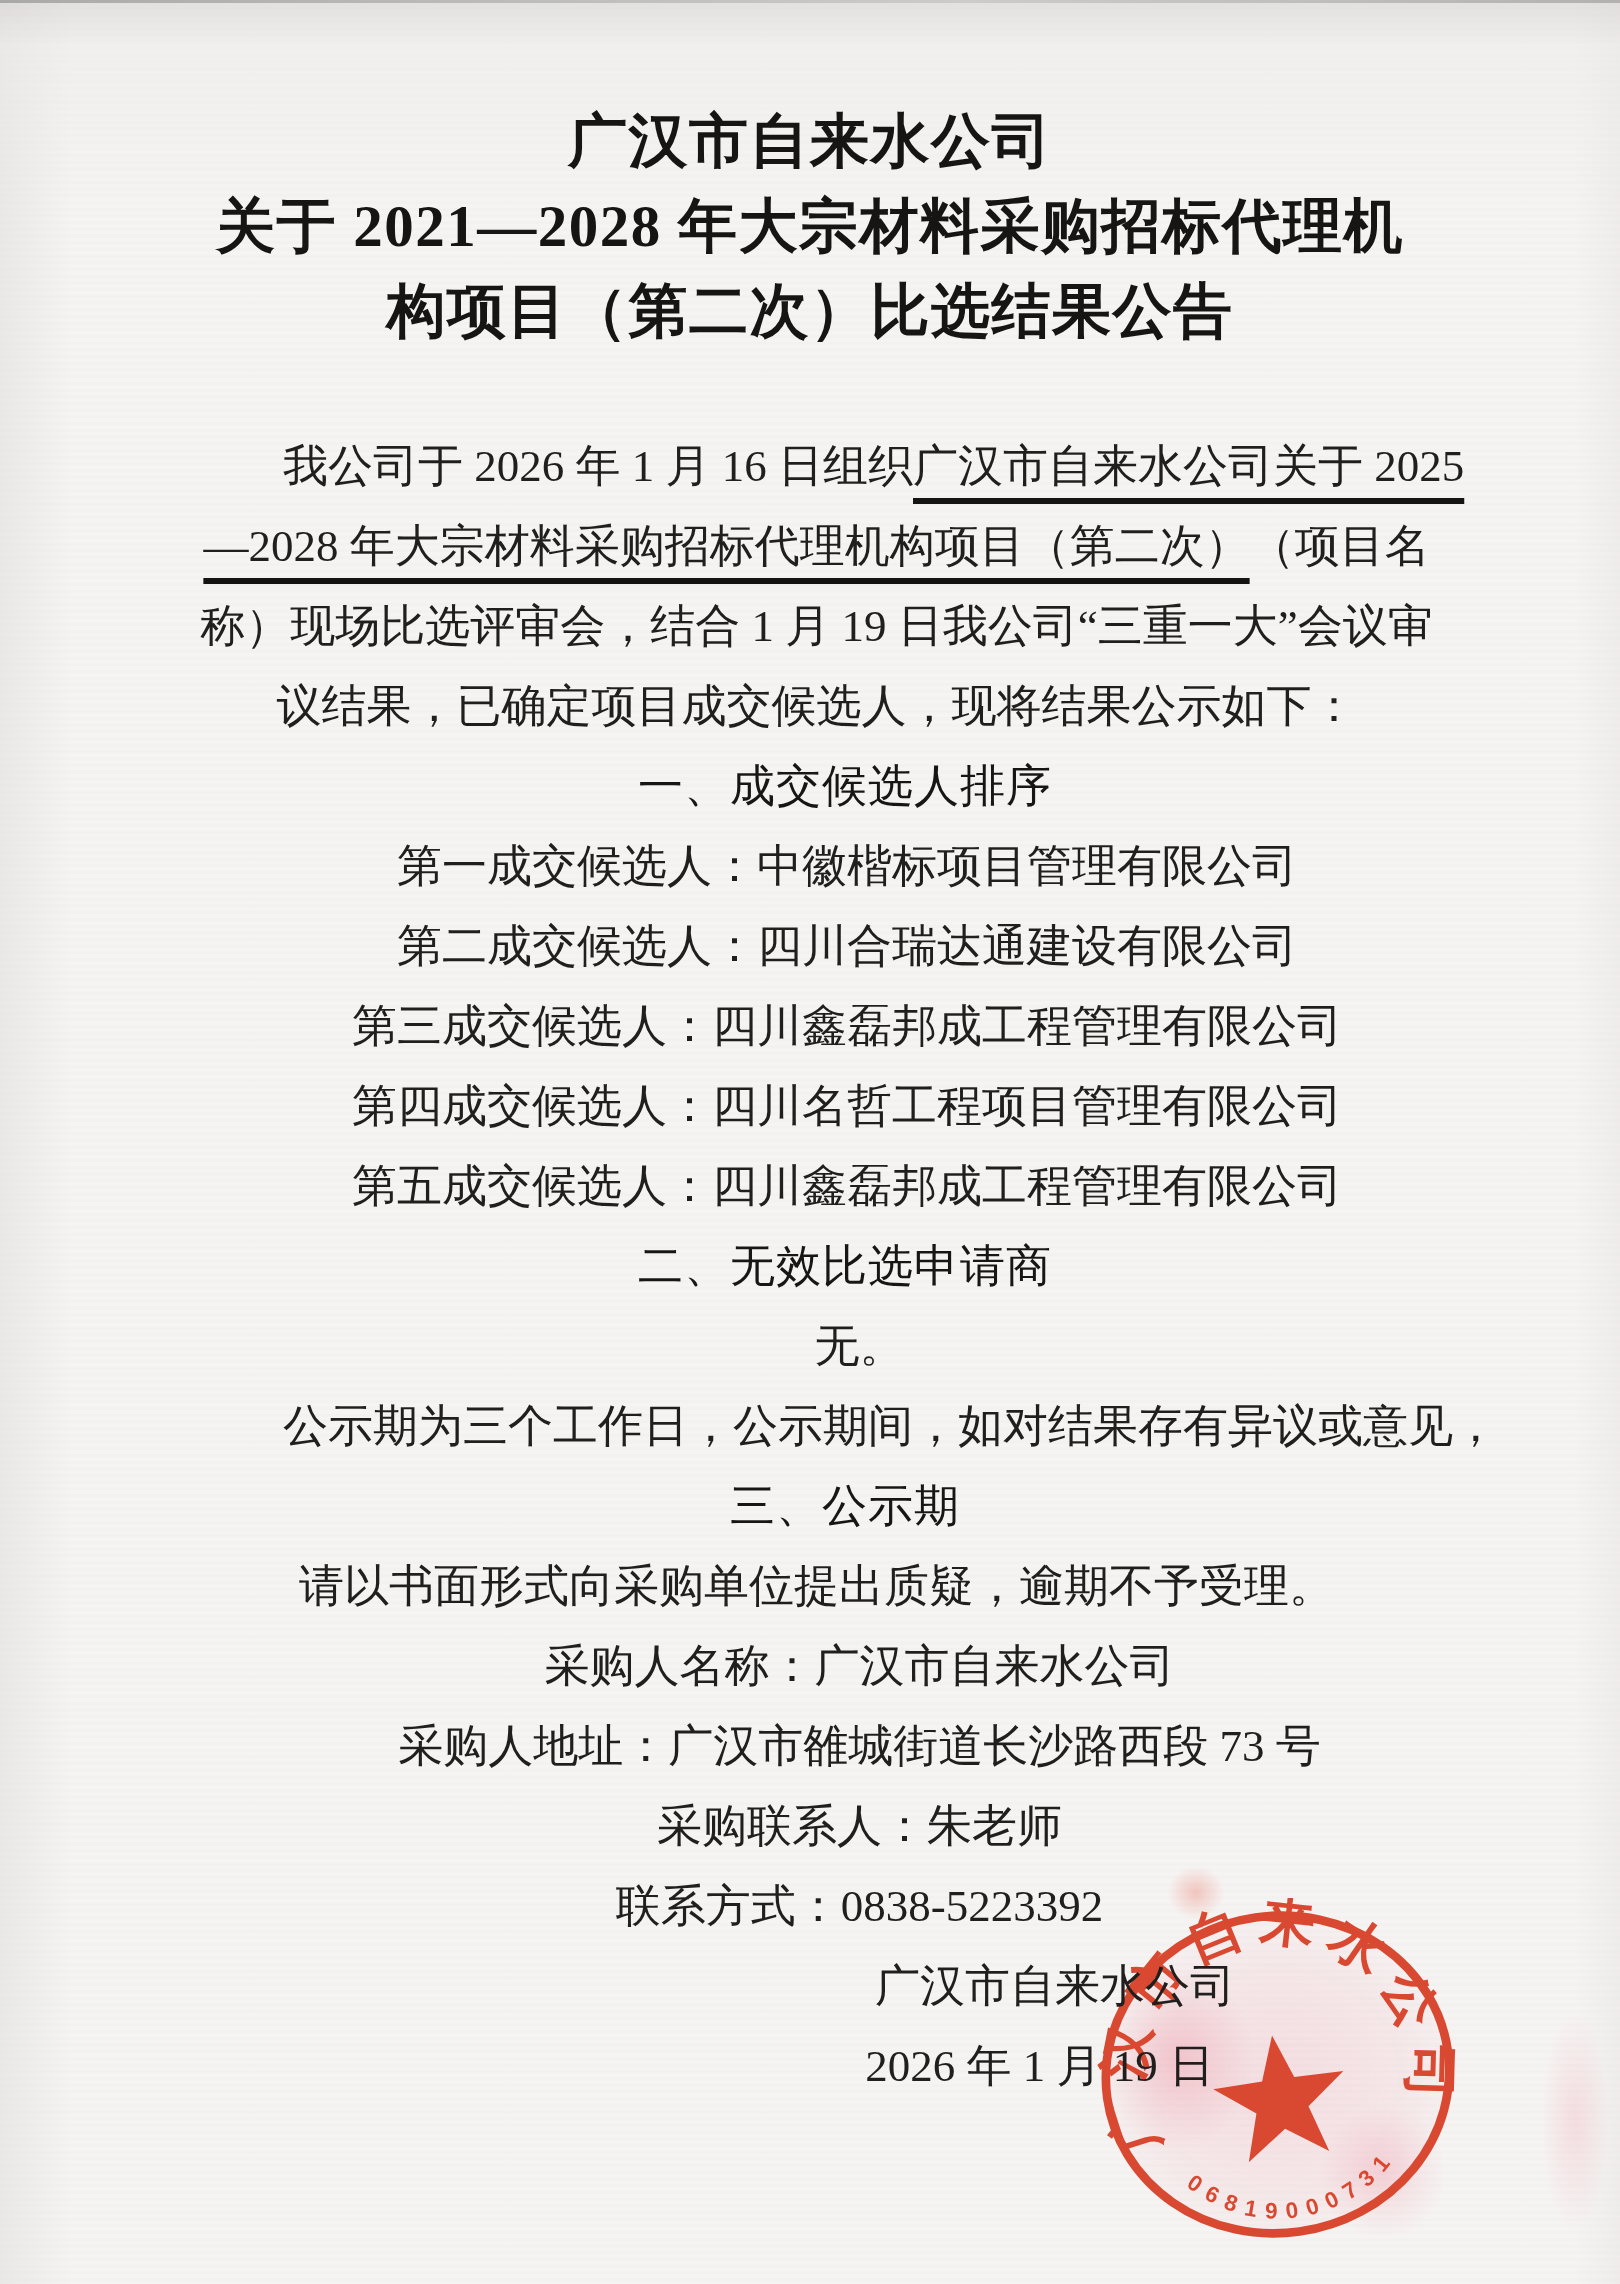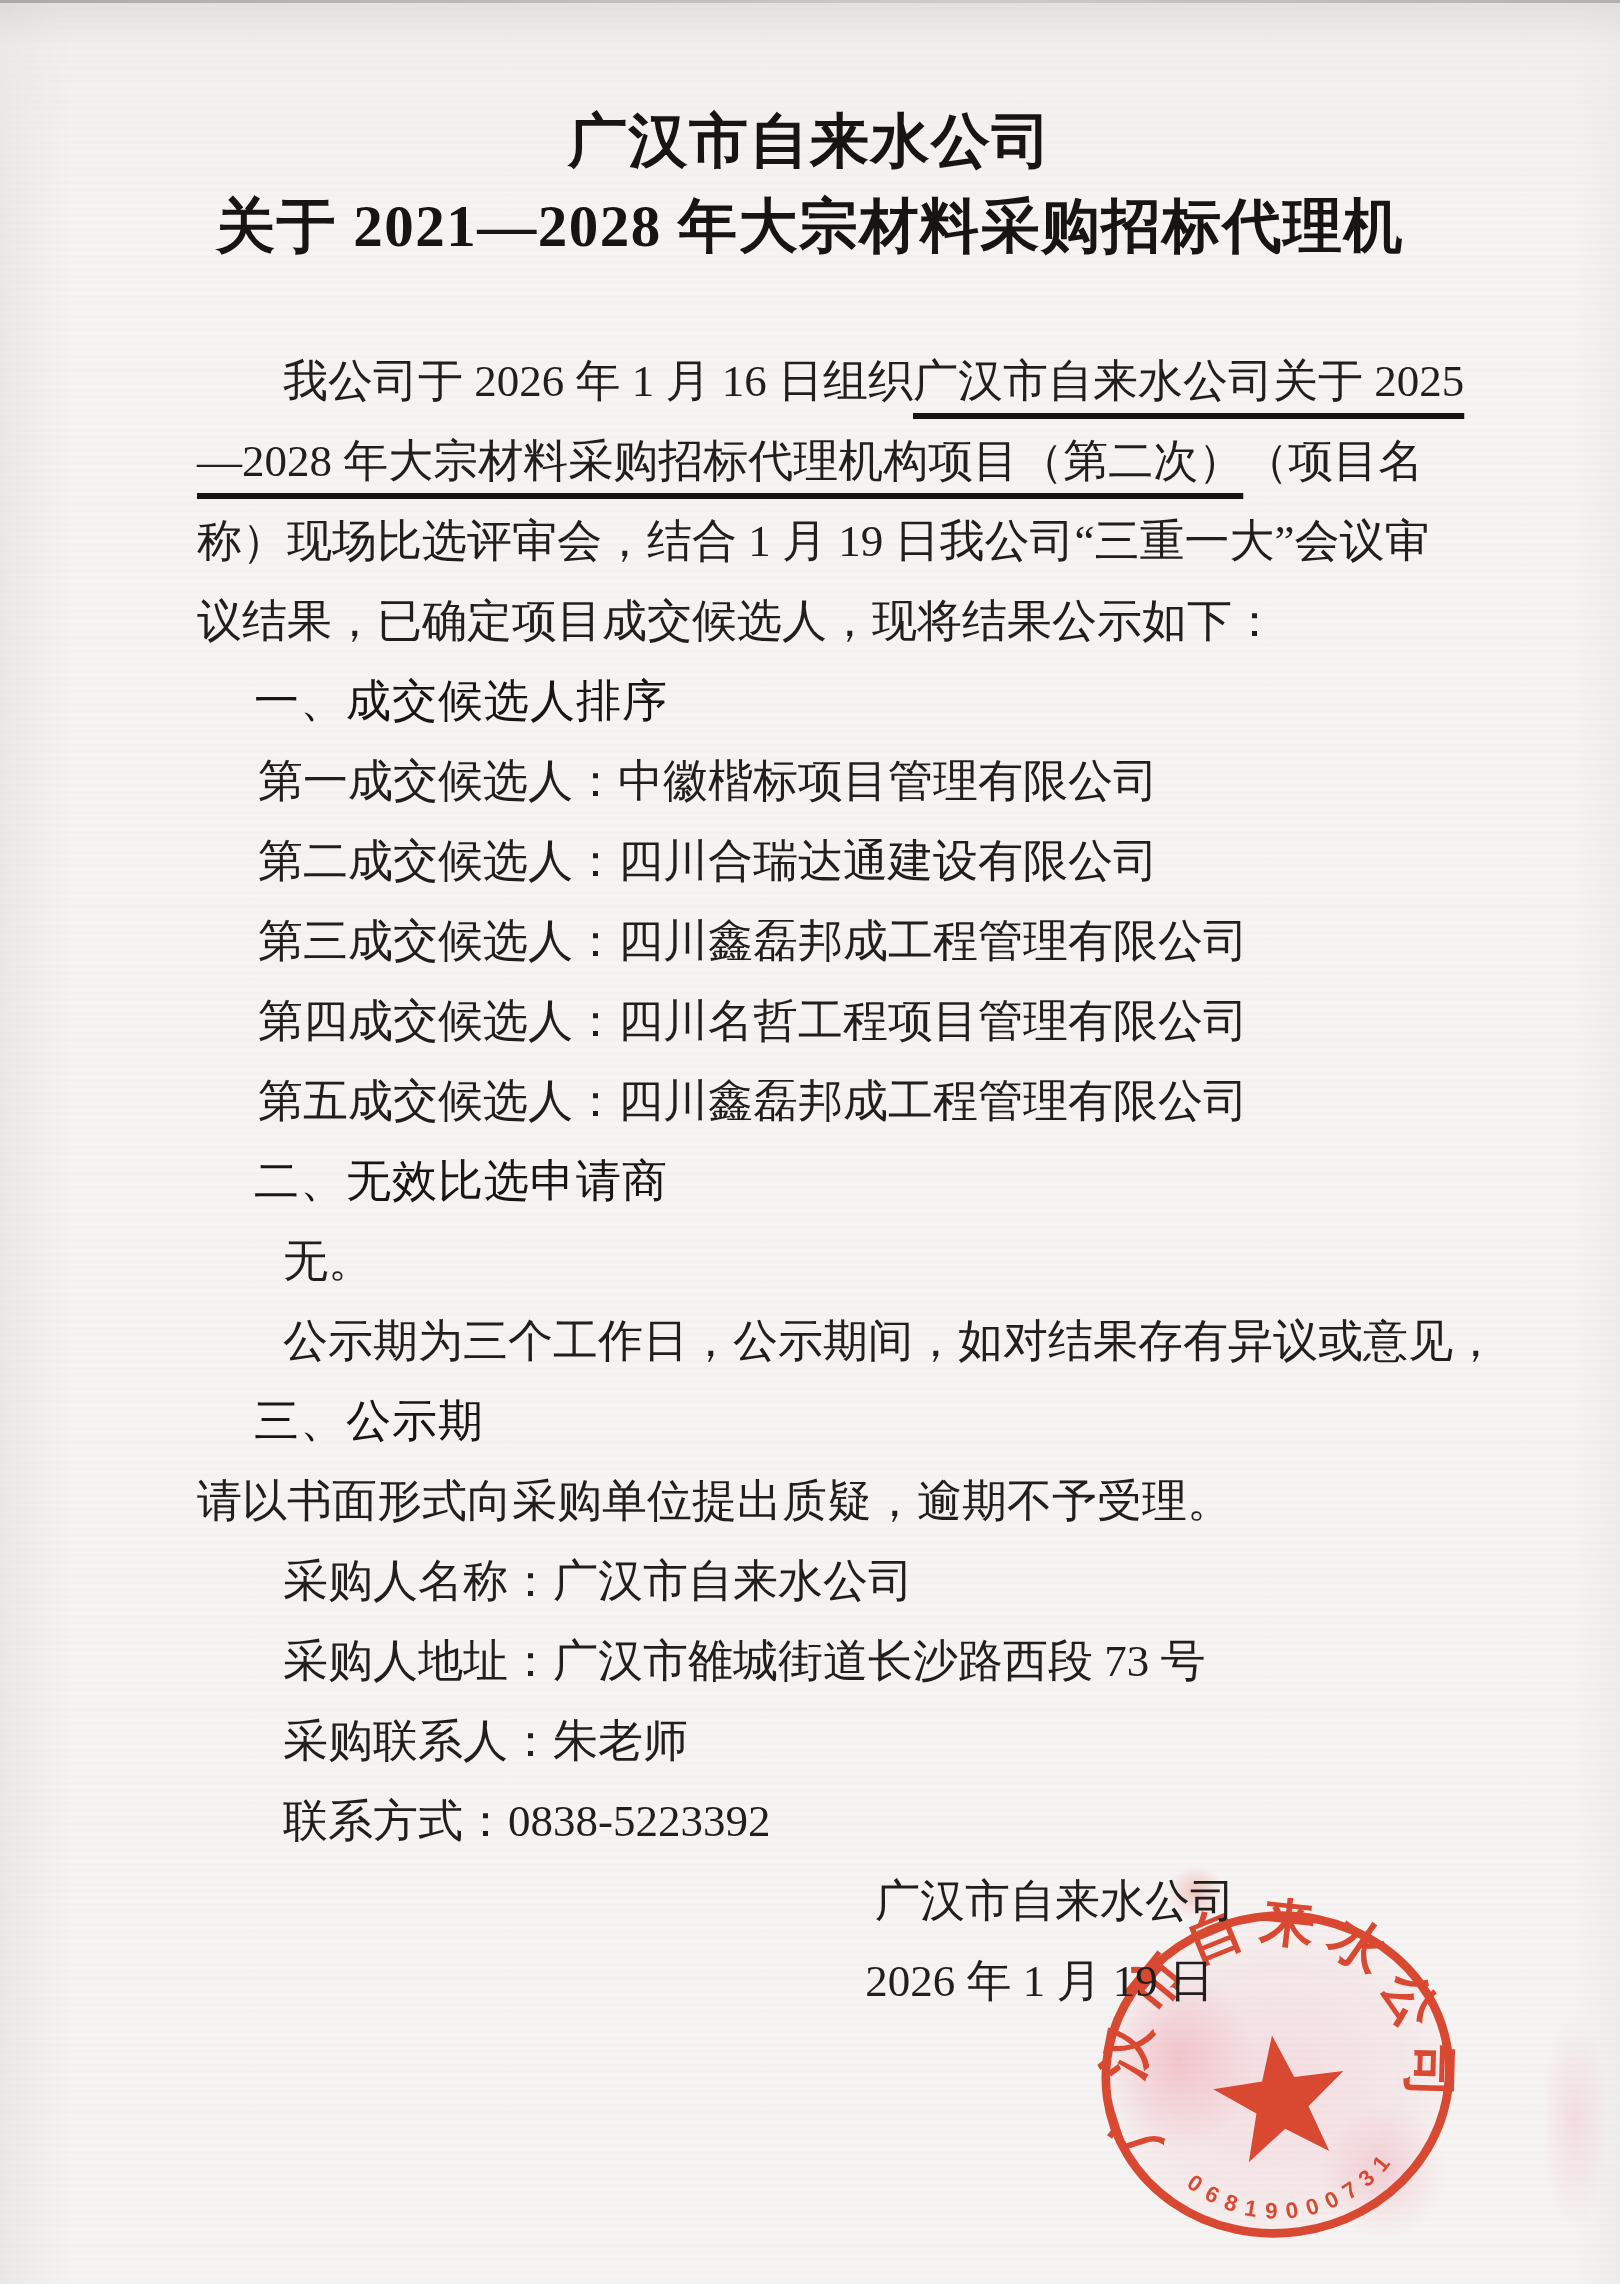--- a/index.html
+++ b/index.html
@@ -32,21 +32,21 @@
     font-size:59px;line-height:85px;
     letter-spacing:1.5px;
     color:#161514;
   }
   .body-block{
     position:relative;z-index:3;
     margin:72px 184px 0 197px;
     font-size:45px;line-height:80px;
     color:#201f1e;
   }
-  .b{white-space:nowrap;}
+  .b{white-space:nowrap;text-align:center;}
   .p-ind{padding-left:86px;}     
   .h-num{
     padding-left:57px;
     font-family:"Liberation Sans","DejaVu Sans",sans-serif;
     font-weight:400;color:#171615;
     letter-spacing:1px;
   }
   .cand{padding-left:61px;}
   .contact{padding-left:86px;}
   .u{
@@ -104,20 +104,21 @@
         <text font-size="44" font-weight="700" letter-spacing="18" font-family="Liberation Sans, DejaVu Sans, sans-serif" fill="#d8432a">
           <textPath href="#arcBottom" startOffset="50%" text-anchor="middle">06819000731</textPath>
         </text>
       </g>
     </svg>
   </div>
 
   <div class="title-block">
     <div class="t-line">广汉市自来水公司</div>
     <div class="t-line">关于 2021—2028 年大宗材料采购招标代理机</div>
+    <div class="t-line">构项目（第二次）比选结果公告</div>
   </div>
 
   <div class="body-block">
 
     <div class="b p-ind"><span>我公司于 2026 年 1 月 16 日组织</span><span class="u">广汉市自来水公司关于 2025</span></div>
     <div class="b"><span class="u">—2028 年大宗材料采购招标代理机构项目（第二次）</span><span>（项目名</span></div>
     <div class="b"><span>称）现场比选评审会，结合 1 月 19 日我公司“三重一大”会议审</span></div>
     <div class="b"><span>议结果，已确定项目成交候选人，现将结果公示如下：</span></div>
 
     <div class="b h-num">一、成交候选人排序</div>

